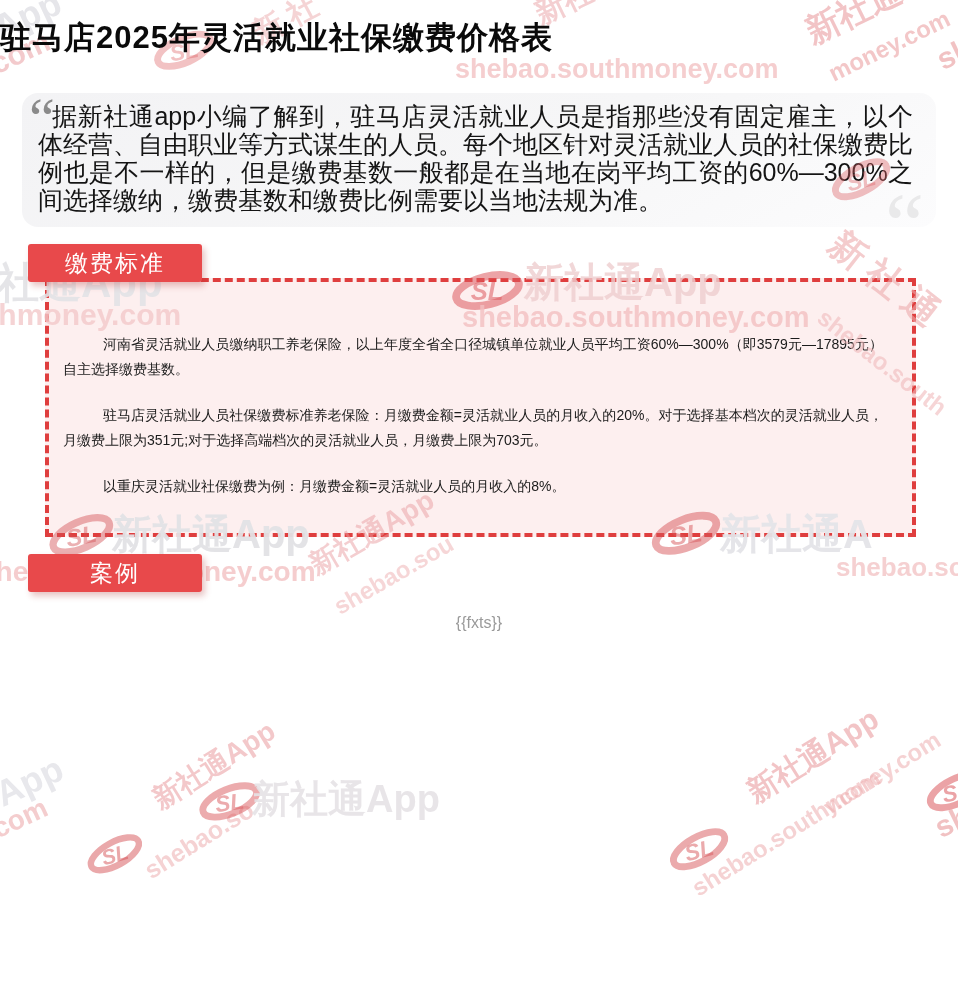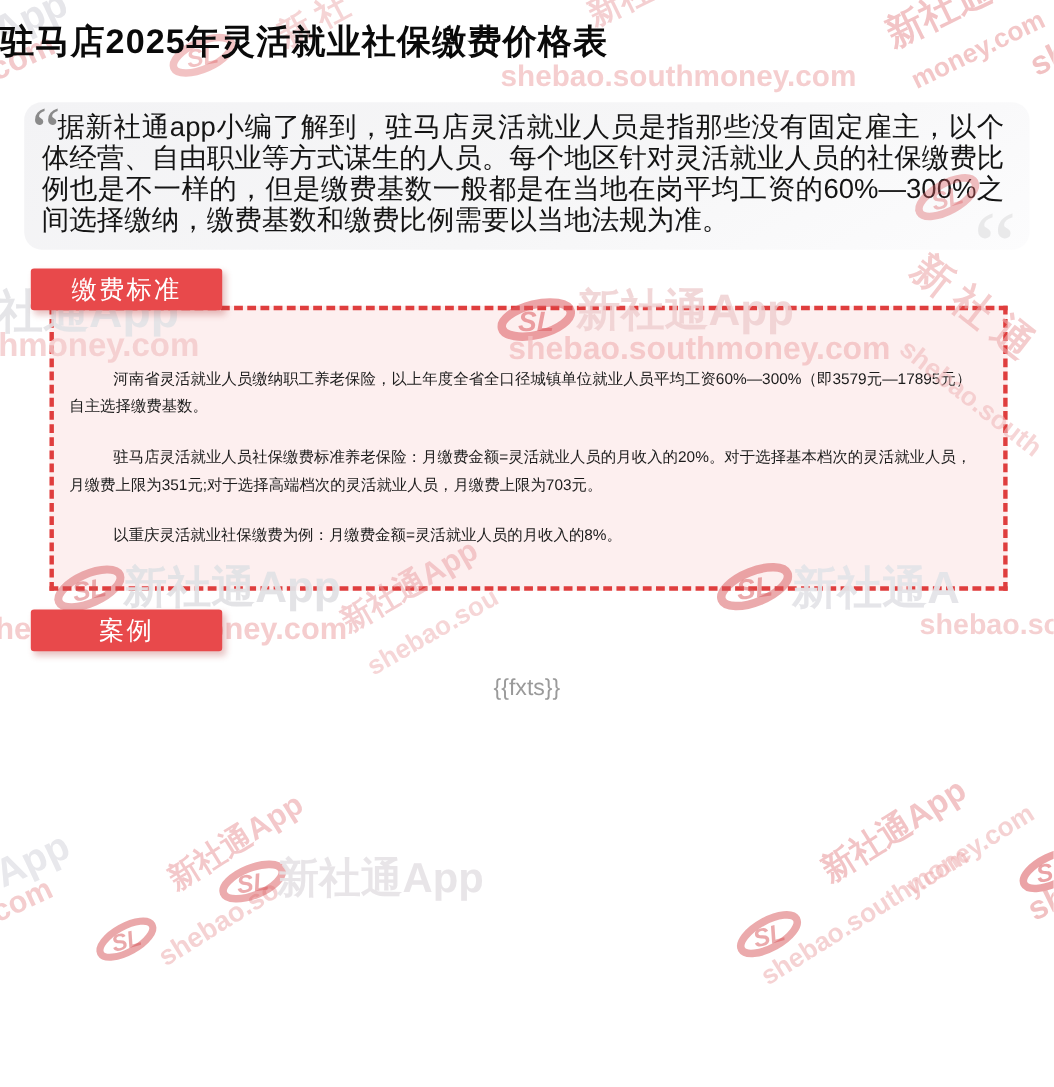--- a/index.html
+++ b/index.html
@@ -72,21 +72,21 @@
   .dashed-box p{
     position:relative;z-index:3;margin:0;
     font-size:14px;line-height:25px;color:#1b1b1b;
     text-indent:40px;text-align:justify;
   }
   .dashed-box p + p{margin-top:21px;}
 
   
   .footer{
     position:relative;z-index:3;margin-top:26px;
-    text-align:center;font-size:21px;color:#9a9a9a;
+    text-align:center;font-size:16px;color:#9a9a9a;
   }
 </style>
 </head>
 <body>
 
 <div class="page">
 
   <div class="wm-layer">
       <div class="wm" style="left: -12px; top: 14px; transform: rotate(-25deg); font-size: 36px; color: rgb(230, 230, 234);">App</div>
       <div class="wm" style="left: -14px; top: 52px; transform: rotate(-25deg); font-size: 30px; color: rgb(243, 202, 204);">com</div>

